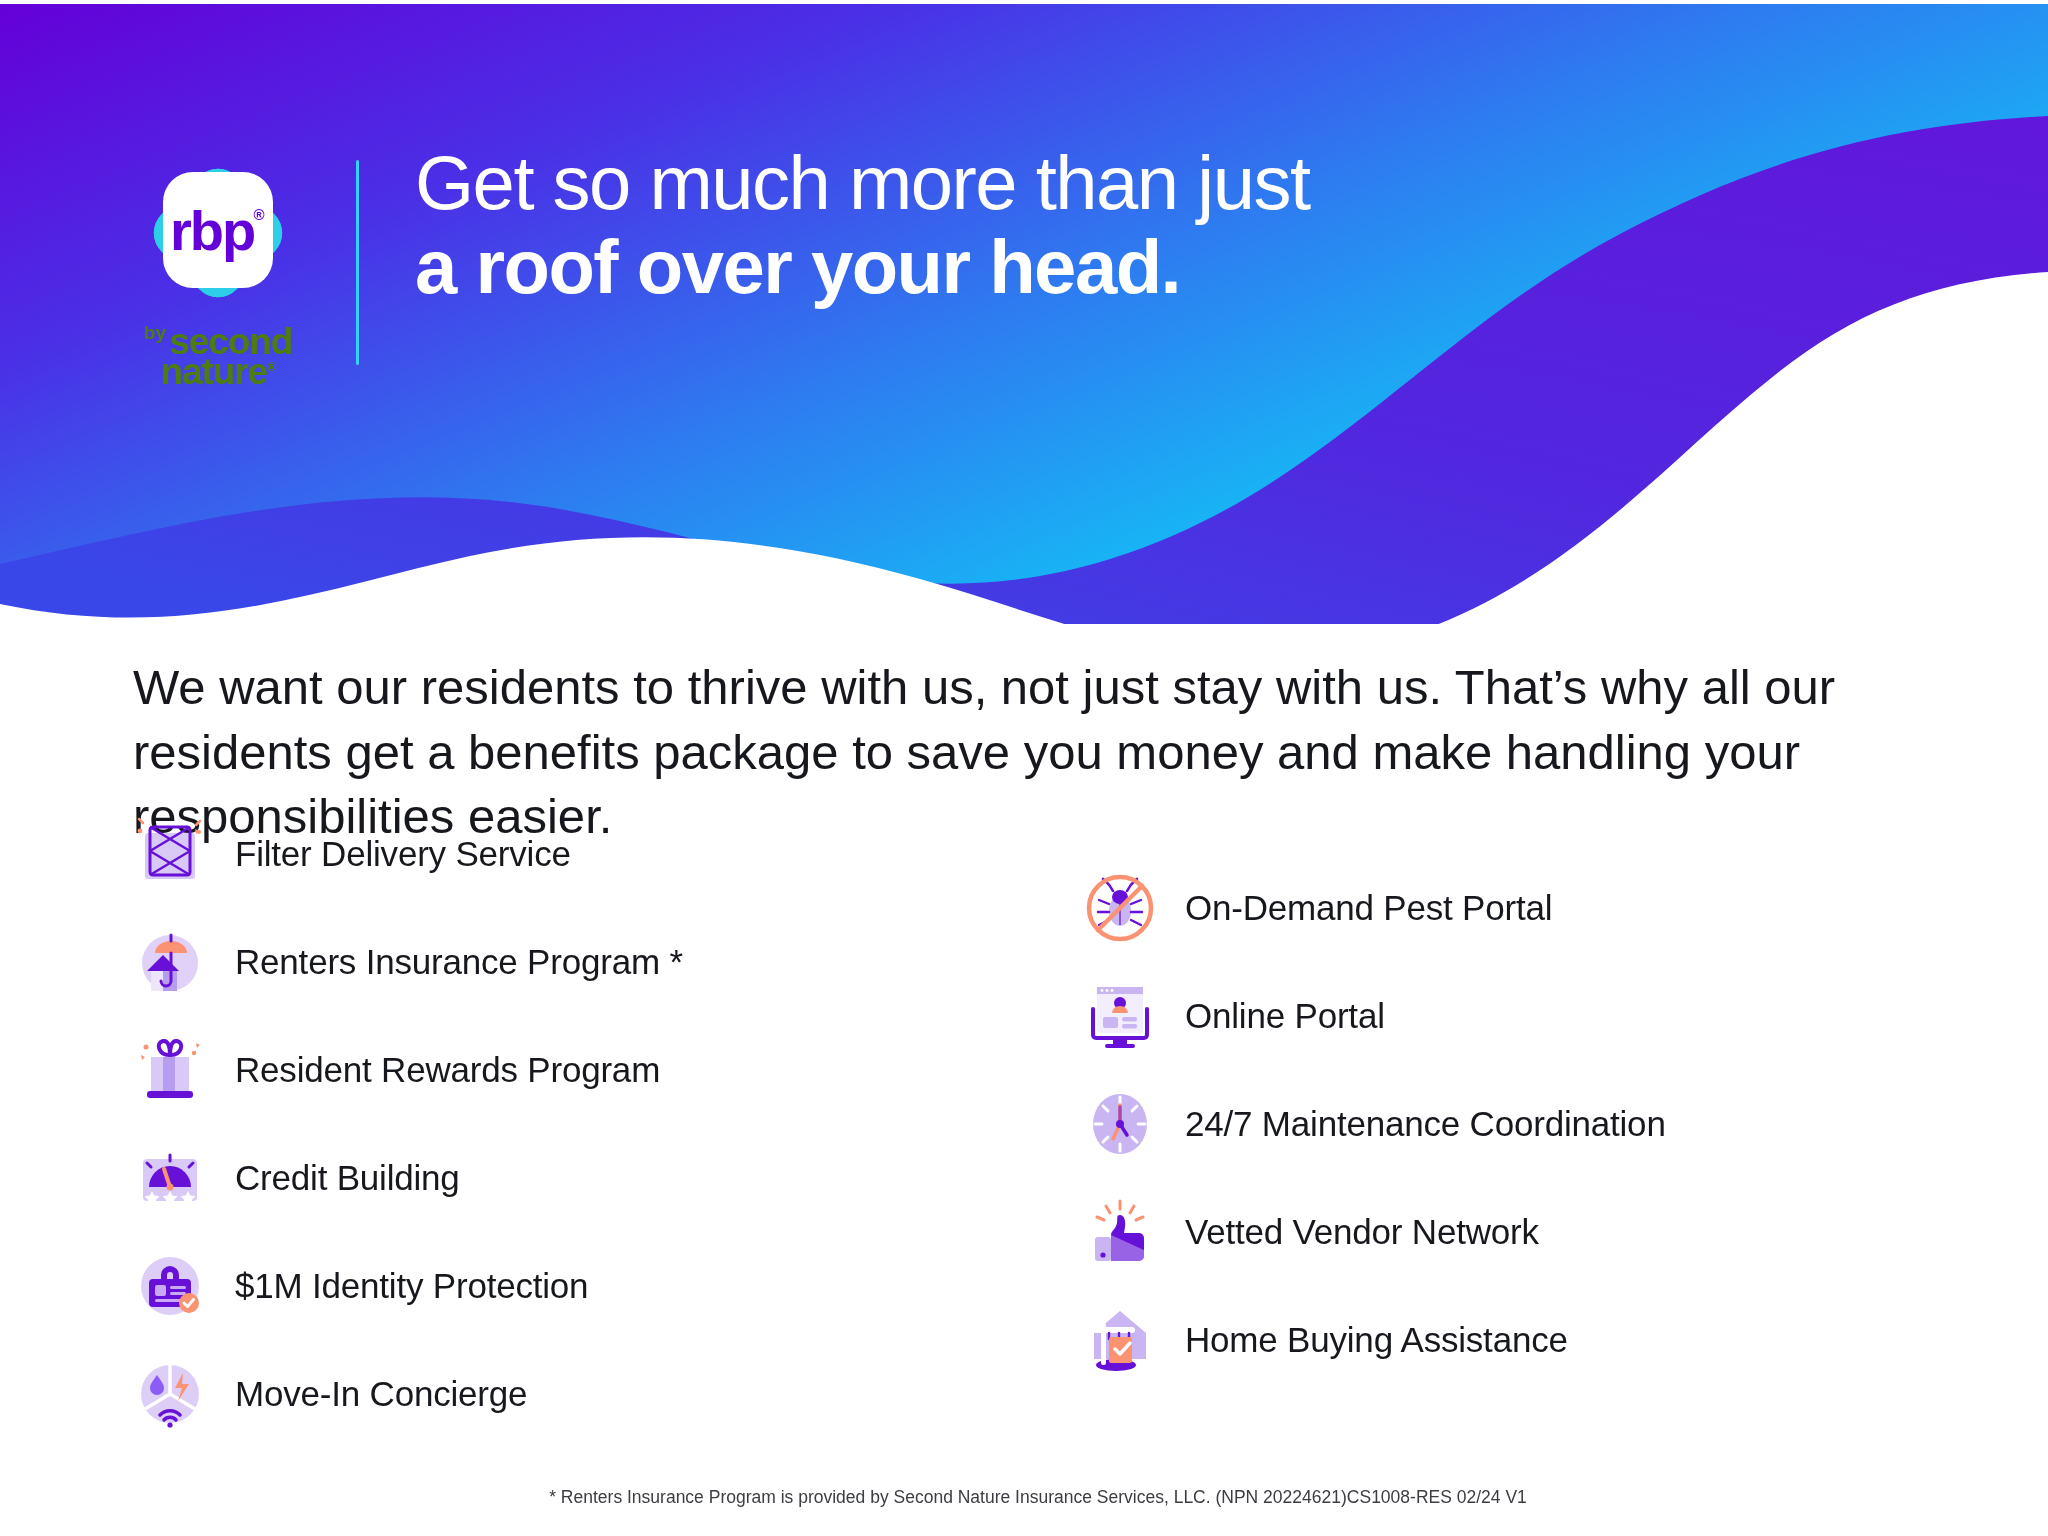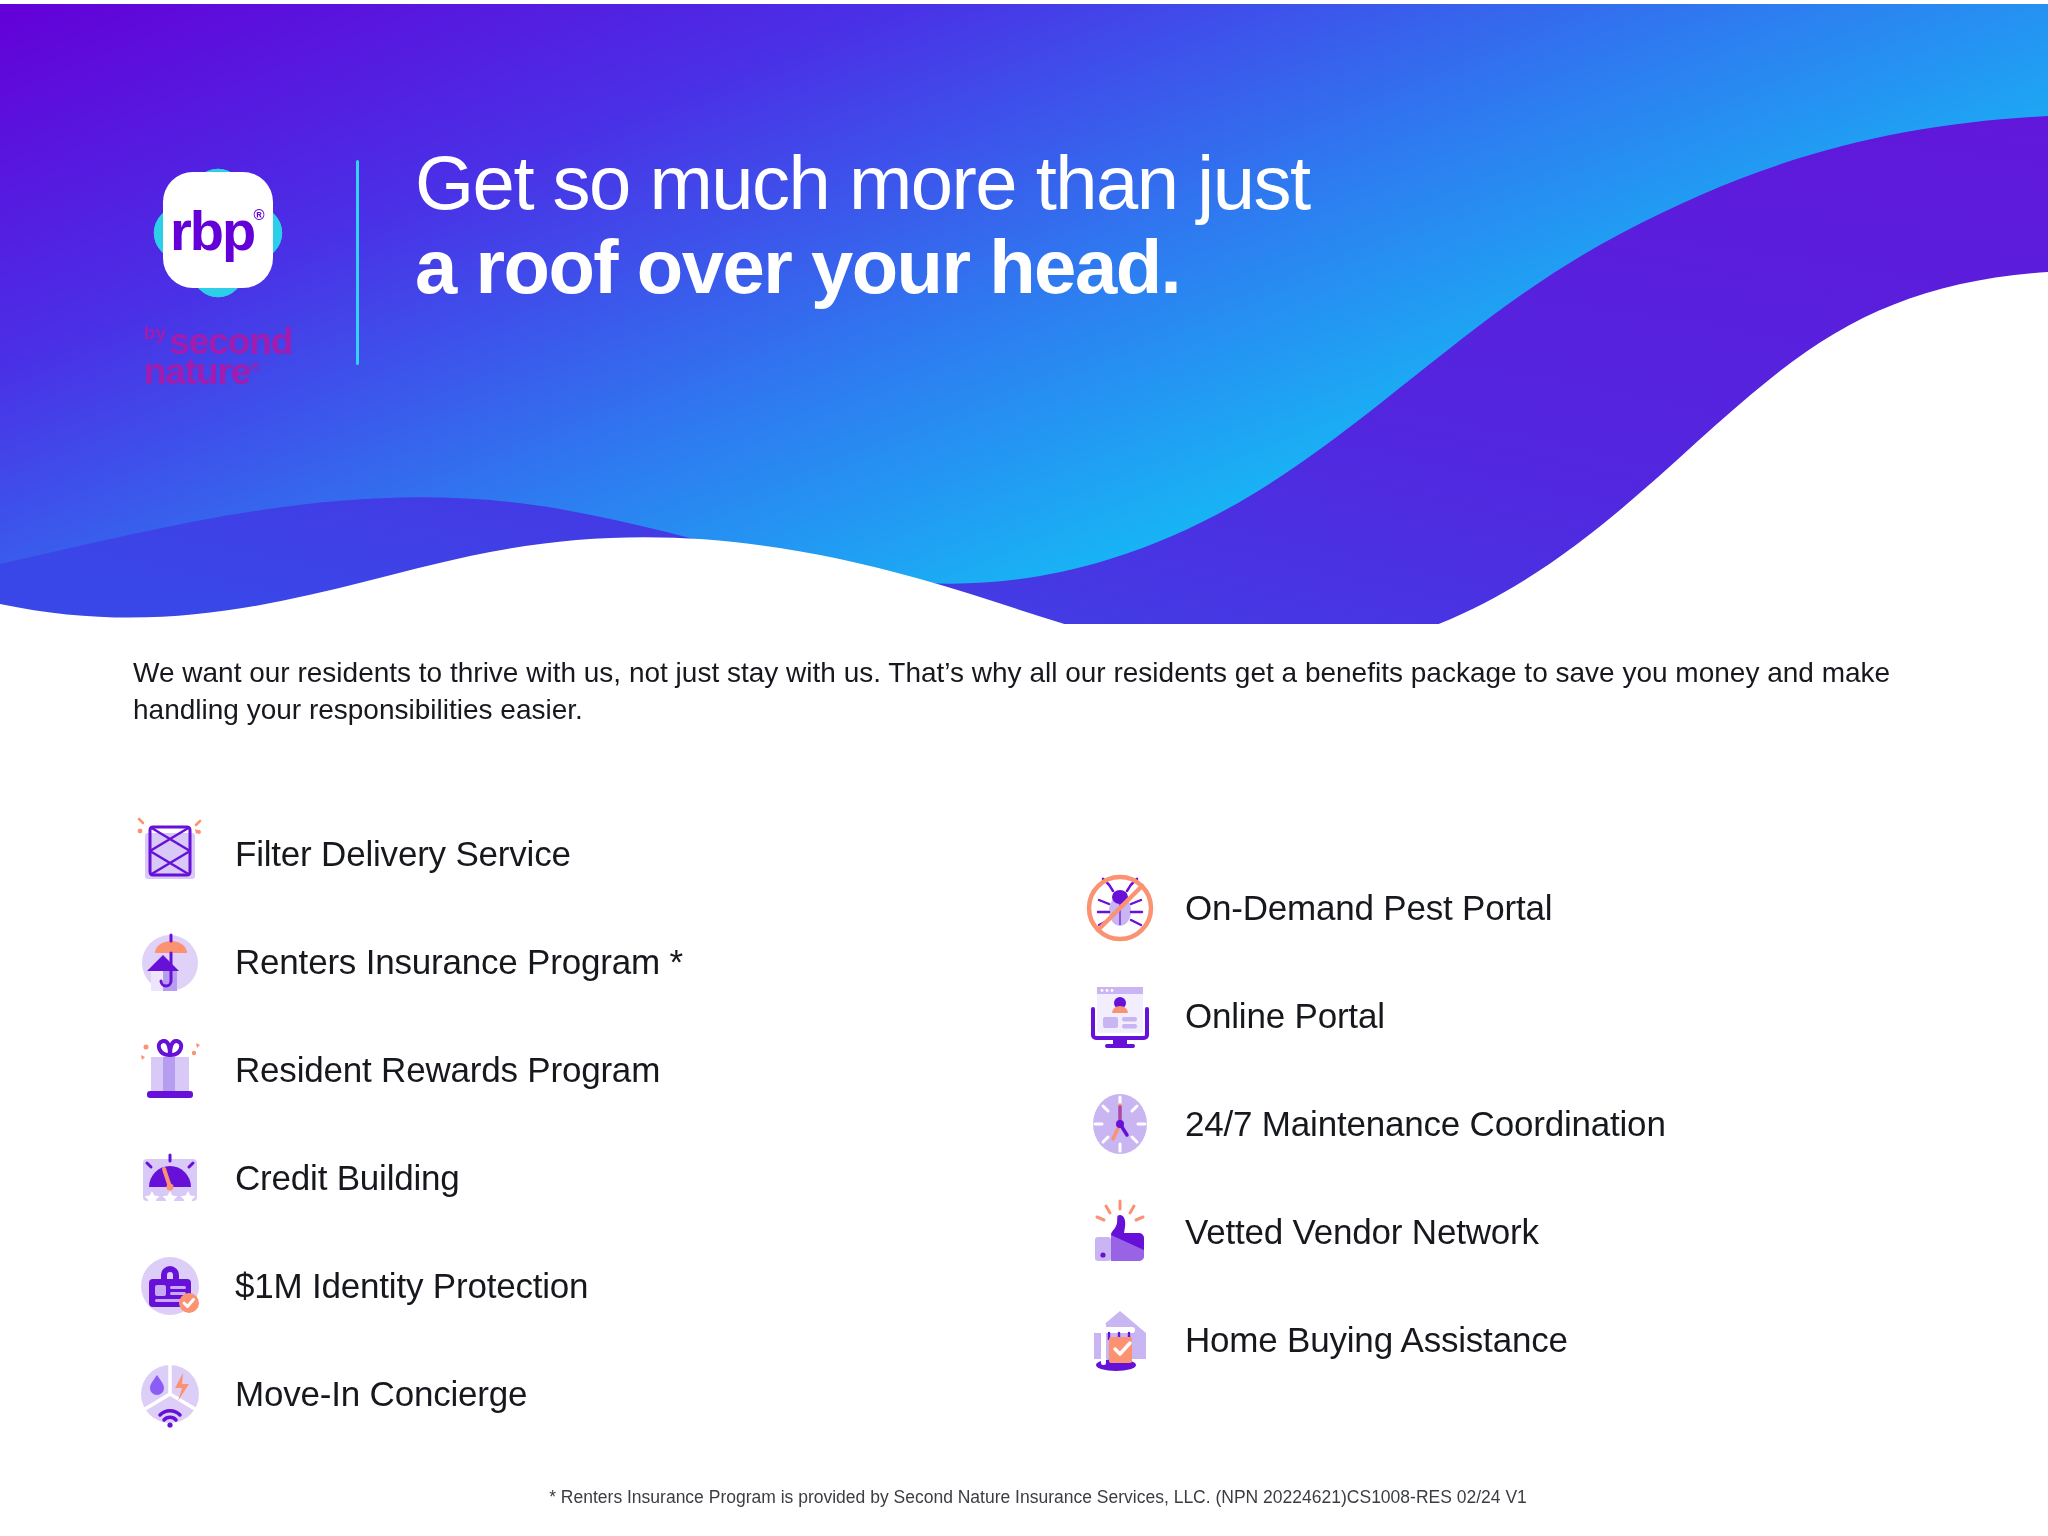--- a/index.html
+++ b/index.html
@@ -34,22 +34,23 @@
   .logo-block {
     width: 180px;
     display: flex;
     flex-direction: column;
     align-items: center;
     padding-top: 14px;
   }
   .logo-mark { position: relative; width: 150px; height: 150px; }
   .logo-sub {
     margin-top: 16px;
+    text-align: center;
     line-height: 0.95;
-    color: #a21caf;
+    color: #4d7c0f;
   }
   .logo-sub .by {
     font-size: 19px;
     font-weight: 700;
     letter-spacing: 0.2px;
     display: inline-block;
     vertical-align: top;
     margin-right: 3px;
   }
   .logo-sub .sn-line1 {
@@ -91,21 +92,21 @@
     line-height: 1.18;
     display: block;
   }
 
   
   .intro {
     position: absolute;
     top: 655px;
     left: 133px;
     width: 1780px;
-    font-size: 28px;
+    font-size: 49px;
     line-height: 1.32;
     color: #16181d;
     font-weight: 400;
   }
 
   .benefits {
     position: absolute;
     top: 800px;
     left: 133px;
     width: 1790px;

